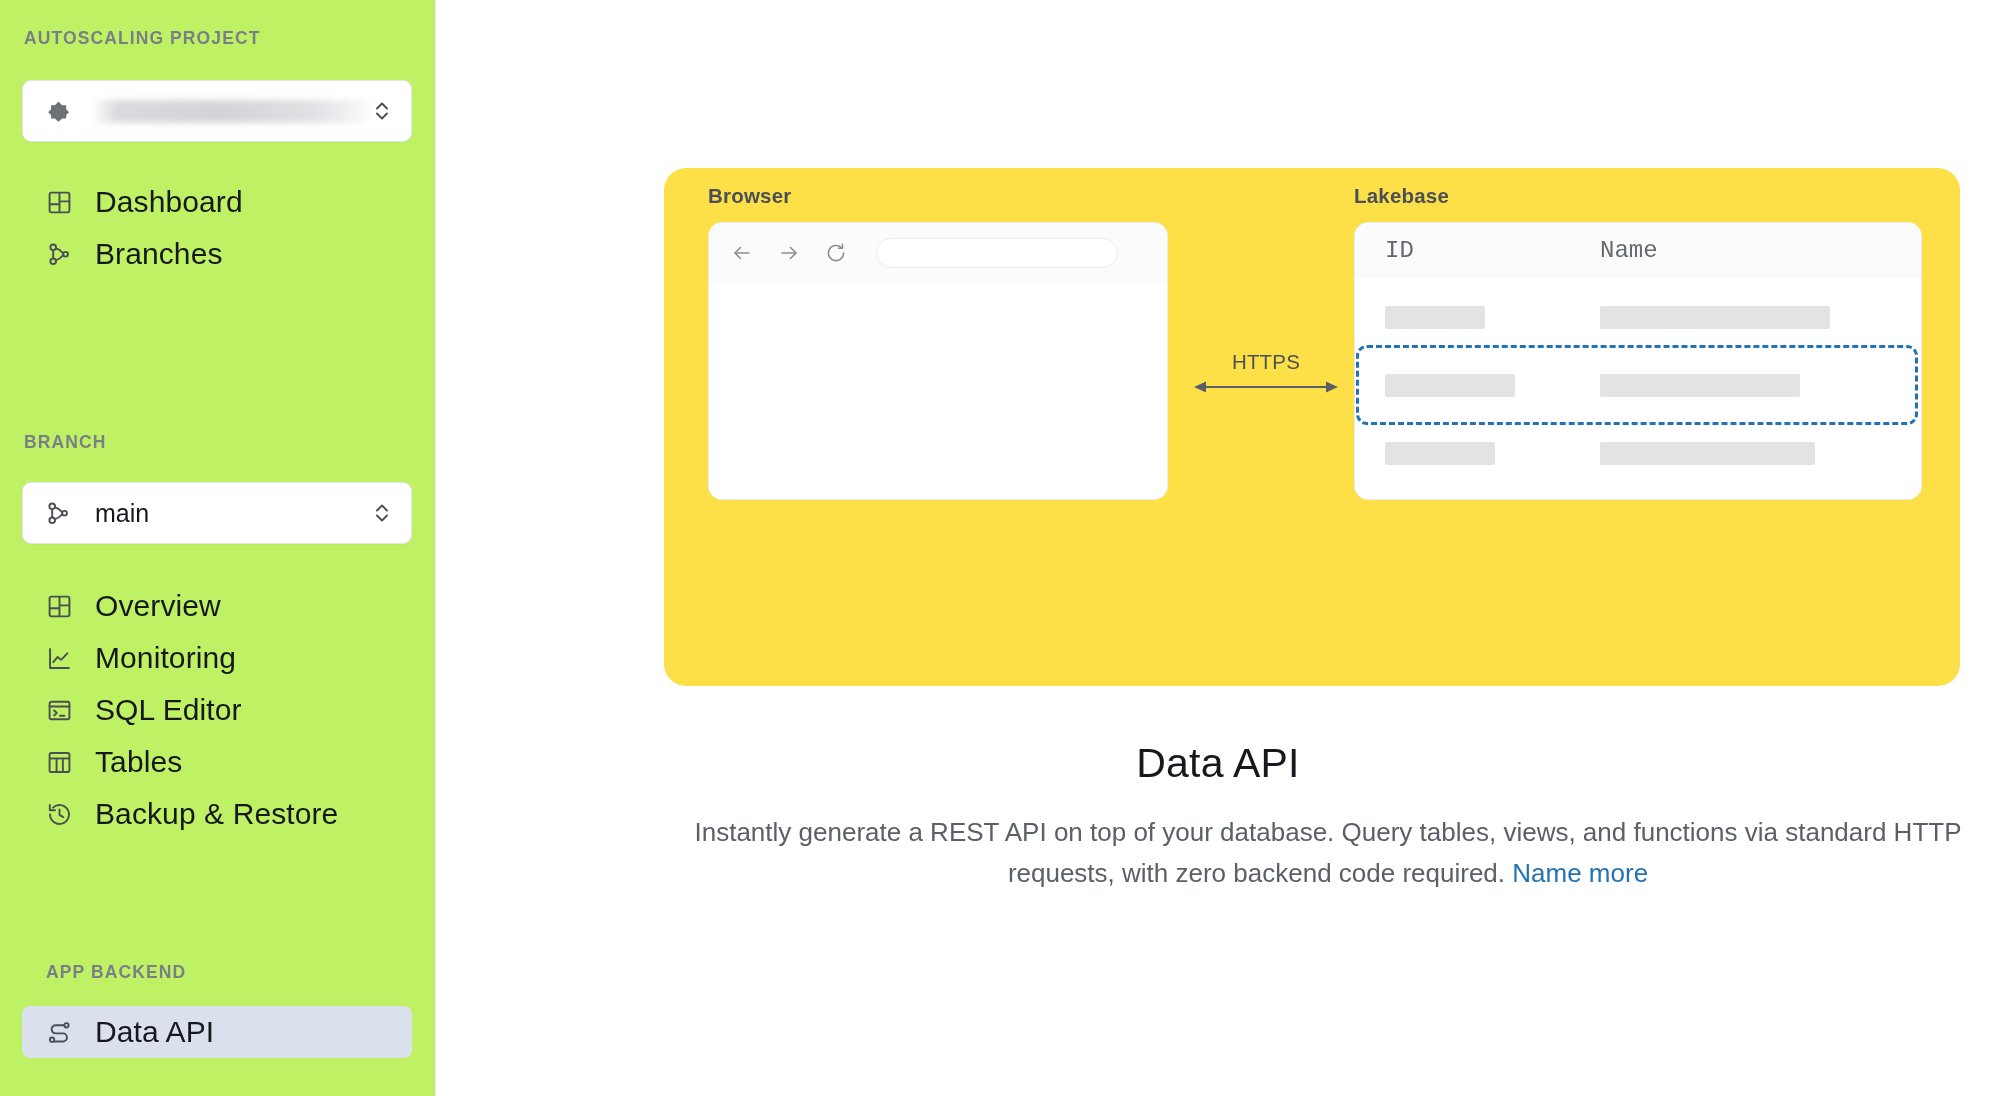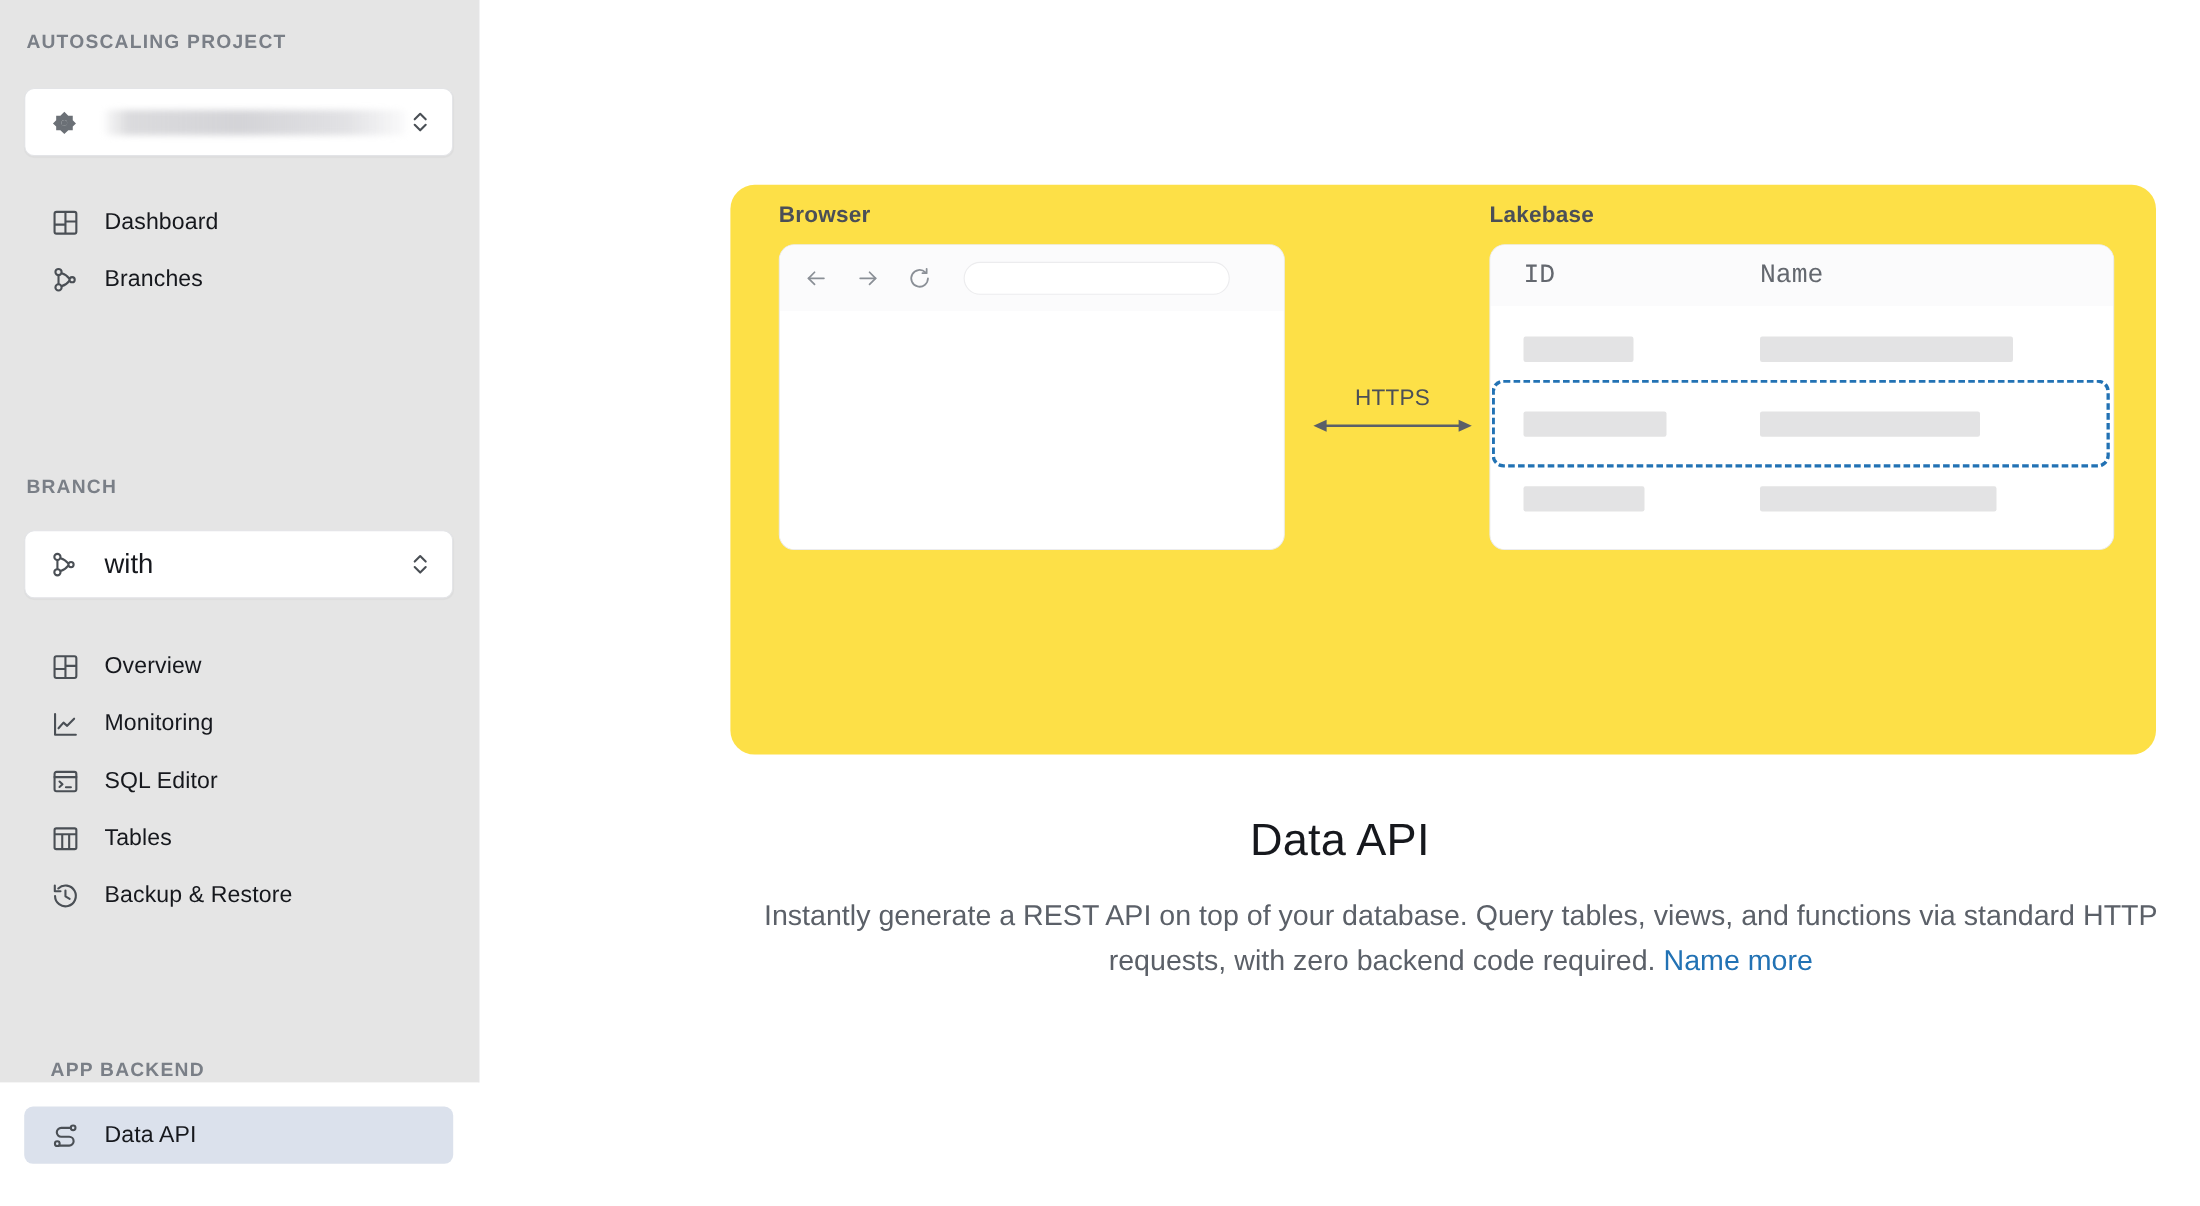--- a/index.html
+++ b/index.html
@@ -8,22 +8,22 @@
     height: 1096px;
     background: #ffffff;
     font-family: "Liberation Sans", sans-serif;
     overflow: hidden;
   }
   .app { display: flex; width: 2000px; height: 1096px; }
 
   
   .sidebar {
     width: 436px;
-    height: 984px;
-    background: #e5e5e5;
+    height: 1096px;
+    background: #bef264;
     border-right: 1px solid #e6e6e8;
     padding: 0 22px;
     position: relative;
     flex: 0 0 436px;
   }
   .section-label {
     font-size: 17.5px;
     font-weight: 700;
     letter-spacing: 1.1px;
     color: #7a7f87;
@@ -76,21 +76,21 @@
     width: 390px;
     height: 52px;
     display: flex;
     align-items: center;
     border-radius: 8px;
     padding-left: 22px;
     cursor: pointer;
   }
   .nav-item.active { background: #dbe1ec; }
   .nav-ico { width: 30px; height: 30px; flex: 0 0 30px; display:flex; align-items:center; justify-content:center; }
-  .nav-txt { margin-left: 21px; font-size: 21px; color: #16181d; letter-spacing: 0.1px; }
+  .nav-txt { margin-left: 21px; font-size: 30px; color: #16181d; letter-spacing: 0.1px; }
 
   
   .main {
     flex: 1;
     height: 1096px;
     position: relative;
     background: #ffffff;
   }
   .hero-card {
     position: absolute;
@@ -300,21 +300,21 @@
       <span class="sel-icon">
         <svg width="27" height="27" viewBox="0 0 24 24" fill="none" stroke="#4a4f55" stroke-width="1.7">
           <circle cx="6.4" cy="5.6" r="2.5"></circle>
           <circle cx="6.4" cy="18" r="2.5"></circle>
           <circle cx="17.4" cy="11.8" r="2.1"></circle>
           <path d="M6.4 8.1 V15.5"></path>
           <path d="M8.9 6.6 C13 7.6 14.2 9.8 15.3 11.2"></path>
           <path d="M8.9 17 C13 16 14.2 13.8 15.3 12.4"></path>
         </svg>
       </span>
-      <span class="sel-text">with</span>
+      <span class="sel-text">main</span>
       <span class="sel-chevrons">
         <svg width="20" height="26" viewBox="0 0 20 26" fill="none" stroke="#4a4f55" stroke-width="1.9" stroke-linecap="round" stroke-linejoin="round">
           <path d="M5 10.5 L10 5.5 L15 10.5"></path>
           <path d="M5 15.5 L10 20.5 L15 15.5"></path>
         </svg>
       </span>
     </div>
 
     <div class="nav-item" style="top:580px">
       <span class="nav-ico">

